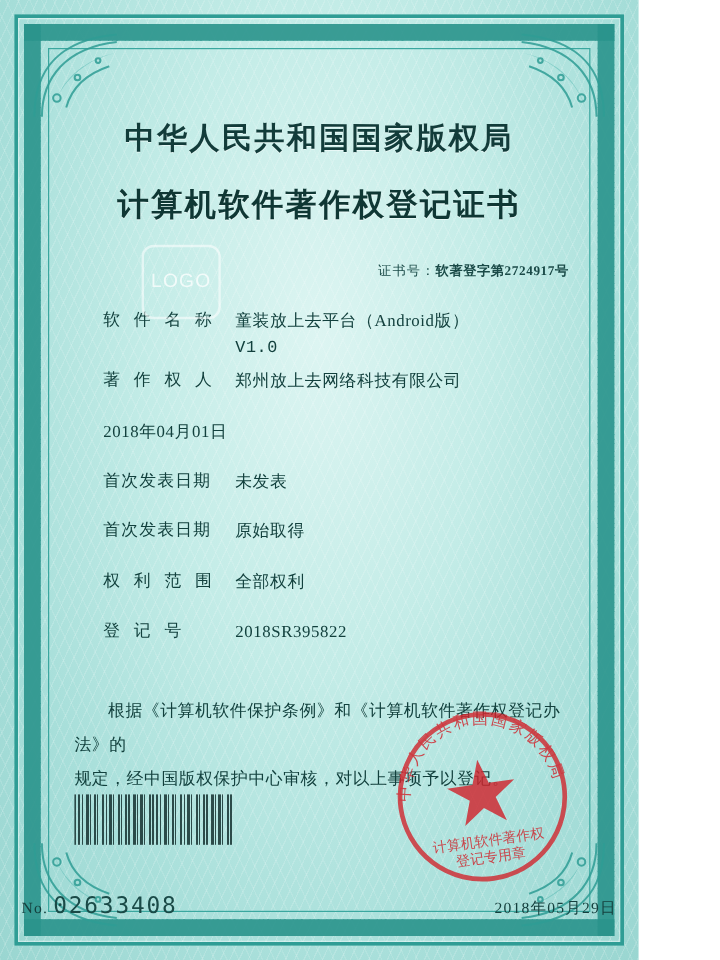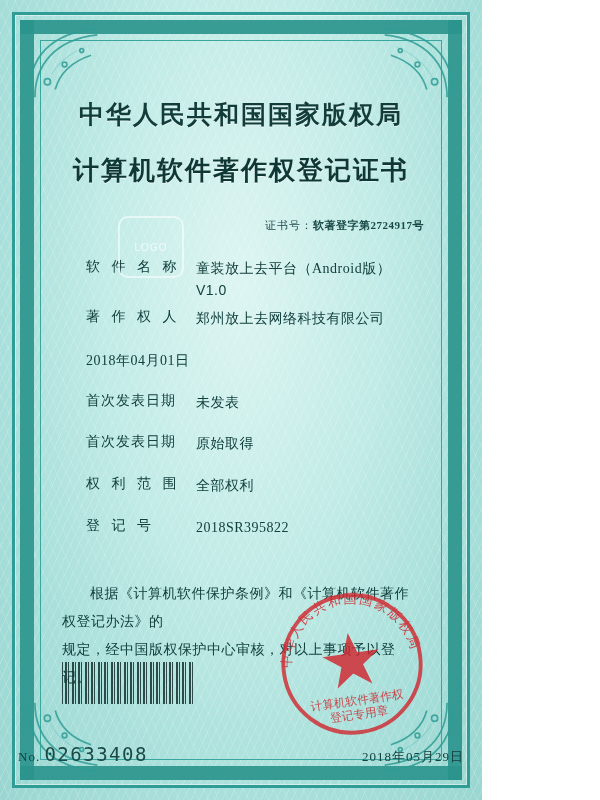--- a/index.html
+++ b/index.html
@@ -5,21 +5,21 @@
   html, body {
     margin: 0;
     padding: 0;
     width: 600px;
     height: 800px;
     overflow: hidden;
     font-family: "Liberation Serif", serif;
   }
   #cert {
     position: relative;
-    width: 482px;
+    width: 532px;
     height: 800px;
     background: #b9e8e4;
     background-image:
       radial-gradient(ellipse at 50% 35%, #ddf5f2 0%, #c3ece7 38%, #a8dfda 72%, #9ad6d1 100%);
     overflow: hidden;
   }
   
   #cert::before {
     content: "";
     position: absolute;
@@ -141,21 +141,21 @@
     letter-spacing: 4px;
     white-space: nowrap;
   }
   .row .label.tight { letter-spacing: 1px; }
   .row .value {
     flex: 1;
     line-height: 1.55;
     letter-spacing: 0.5px;
   }
   .value .line2 { display: block; }
-  .value .line3 { display: block; font-family: Liberation Sans, sans-serif; }
+  .value .line3 { display: block; font-family: Liberation Mono, monospace; }
 
   .row.gap-lg { margin-top: 20px; }
 
   .statement {
     margin-top: 41px;
     font-size: 14px;
     color: #12403d;
     line-height: 2.0;
     letter-spacing: 0.5px;
     padding: 0 10px;
@@ -204,26 +204,26 @@
     font-family: "DejaVu Sans Mono", monospace;
     font-size: 19px;
     letter-spacing: 1.5px;
     color: #1a4a47;
   }
   .footer .date { letter-spacing: 1px; }
 
   
   .watermark {
     position: absolute;
-    left: 118px; top: 216px;
+    left: 118px; top: 204px;
     width: 62px; height: 58px;
     border: 2px solid rgba(255,255,255,0.55);
     border-radius: 10px;
     color: rgba(255,255,255,0.75);
-    font-size: 10px;
+    font-size: 16px;
     display: flex;
     align-items: center;
     justify-content: center;
     letter-spacing: 1px;
     font-family: "Liberation Sans", sans-serif;
     pointer-events: none;
   }
 </style>
 </head>
 <body>

